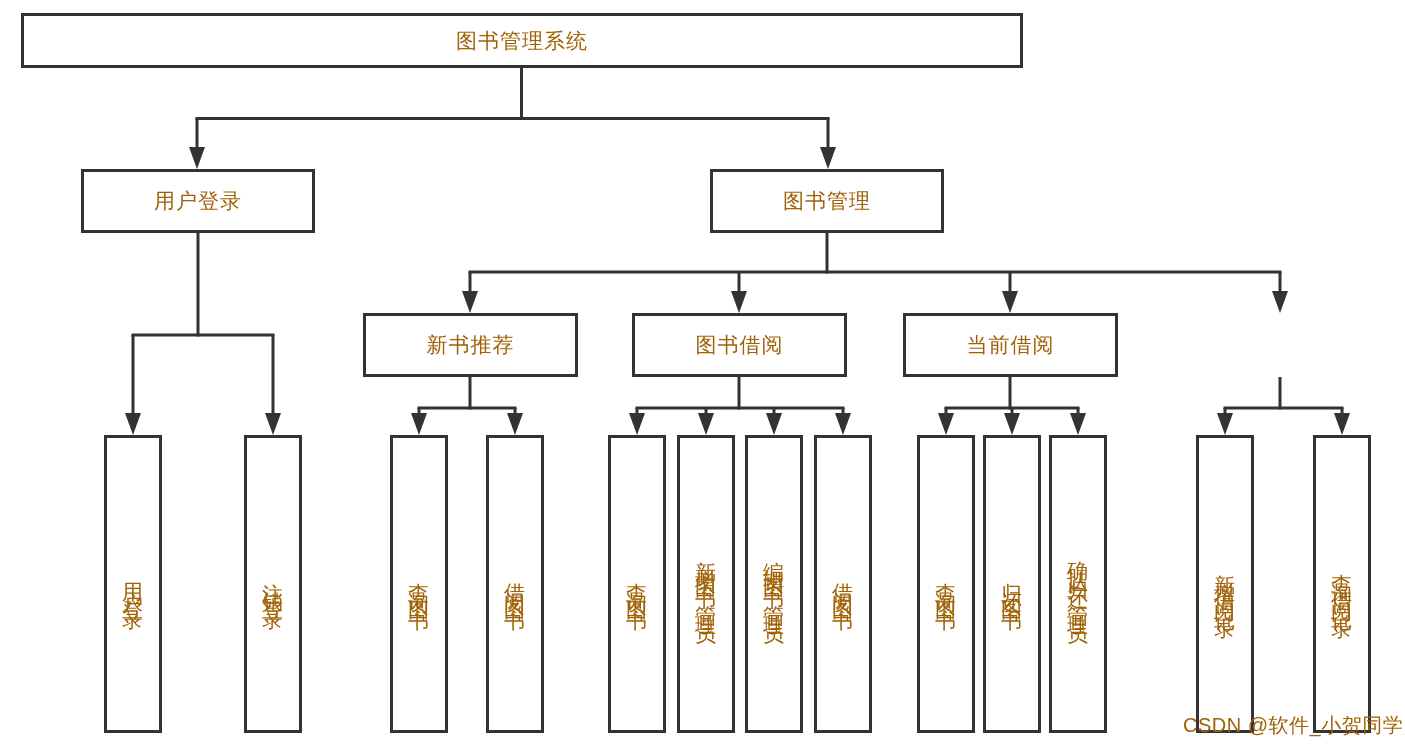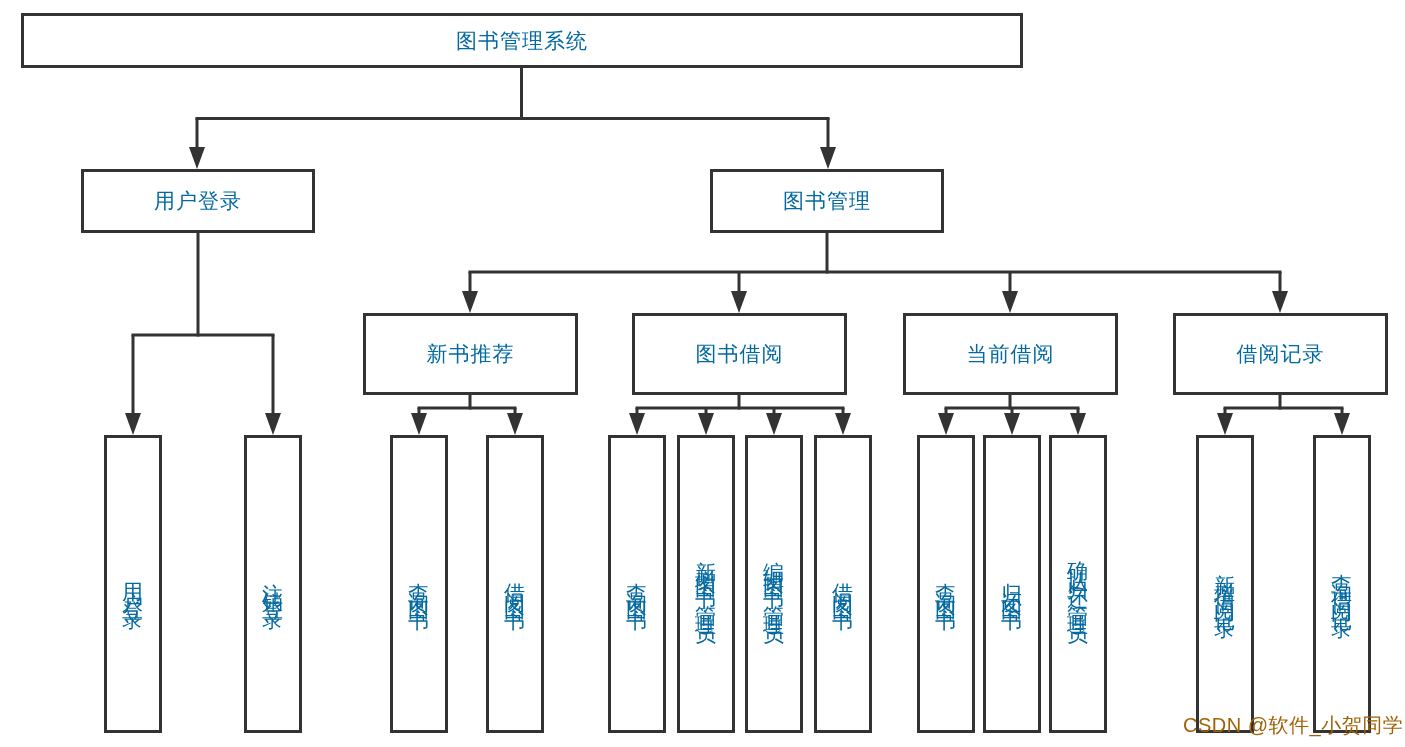--- a/index.html
+++ b/index.html
@@ -19,28 +19,28 @@
   #connectors line { stroke: #333333; stroke-width: 3; }
   #connectors polygon { fill: #333333; stroke: none; }
   .box {
     position: absolute;
     box-sizing: border-box;
     background: #ffffff;
     border: 3px solid #333333;
     display: flex;
     align-items: center;
     justify-content: center;
-    color: #0369a1;
+    color: #a16207;
     z-index: 2;
   }
   .box-h { font-size: 21px; letter-spacing: 1px; }
   .box-root  { left: 21px;  top: 13px;  width: 1002px; height: 55px; }
   .box-lvl2-user { left: 81px;  top: 169px; width: 234px; height: 64px; }
   .box-lvl2-book { left: 710px; top: 169px; width: 234px; height: 64px; }
-  .box-lvl3 { top: 313px; width: 215px; height: 82px; }
+  .box-lvl3 { top: 313px; width: 215px; height: 64px; }
   .box-lvl3-new     { left: 363px; }
   .box-lvl3-borrow  { left: 632px; }
   .box-lvl3-current { left: 903px; }
   .box-lvl3-records { left: 1173px; }
   .leaf { top: 435px; width: 58px; height: 298px; }
   .leaf .vtext {
     writing-mode: vertical-rl;
     text-orientation: mixed;
     font-size: 21px;
     letter-spacing: 9px;
@@ -158,23 +158,20 @@
 
   <div class="box box-h box-lvl3 box-lvl3-new">
     <span>新书推荐</span>
   </div>
   <div class="box box-h box-lvl3 box-lvl3-current">
     <span>当前借阅</span>
   </div>
   <div class="box box-h box-lvl3 box-lvl3-borrow">
     <span>图书借阅</span>
   </div>
-  <div class="box box-h box-lvl3 box-lvl3-records">
-    <span>借阅记录</span>
-  </div>
 
   <div class="box leaf leaf-1">
     <span class="vtext">用户登录</span>
   </div>
   <div class="box leaf leaf-2">
     <span class="vtext">注销登录</span>
   </div>
 
   <div class="box leaf leaf-3">
     <span class="vtext">查询图书</span>

